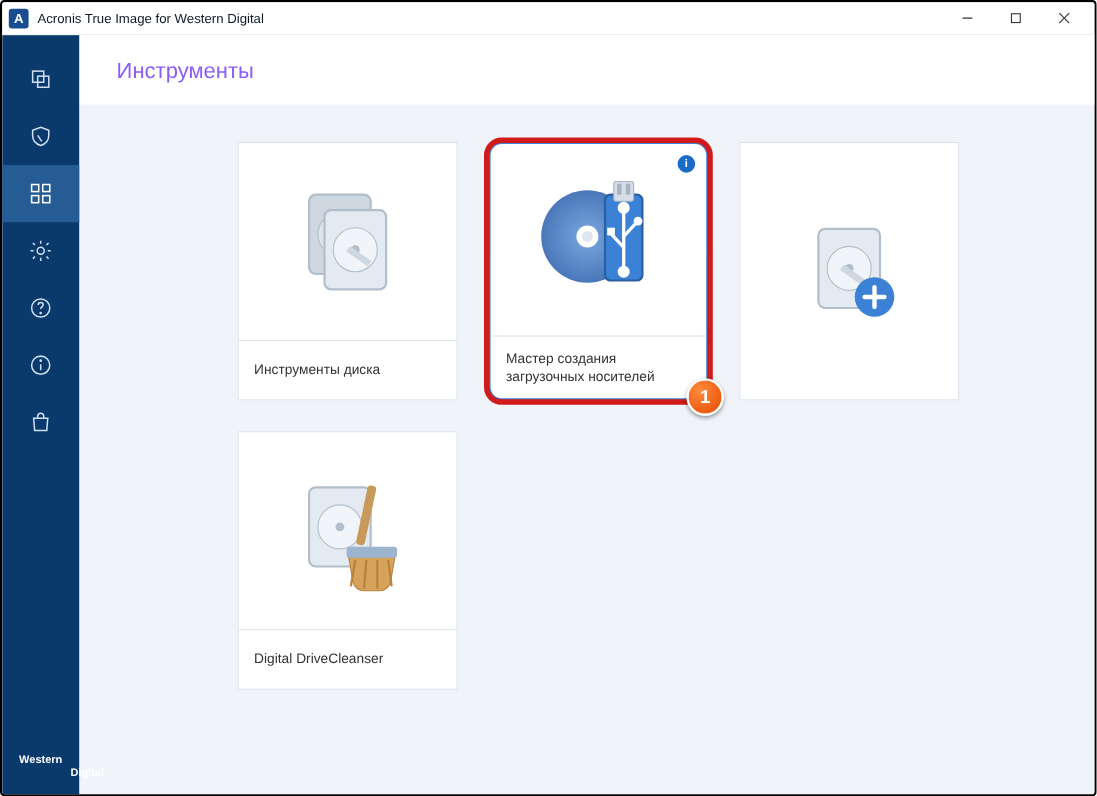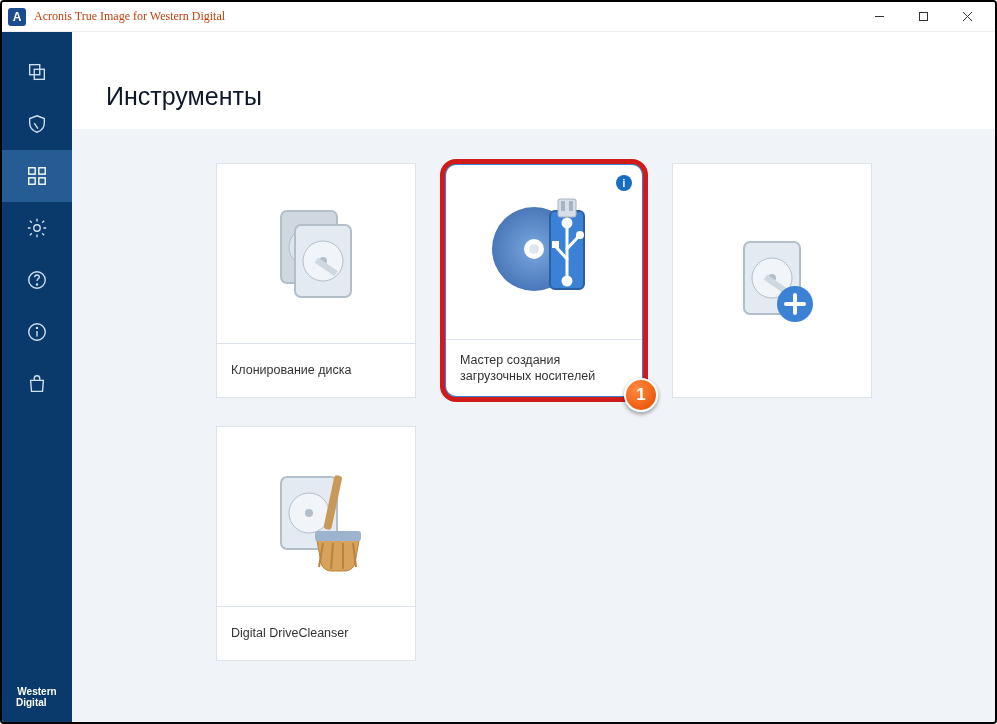--- a/index.html
+++ b/index.html
@@ -2,37 +2,37 @@
 <html><head>
 <meta charset="utf-8">
 <style>
   * { box-sizing: border-box; margin: 0; padding: 0; }
   html, body { width: 997px; height: 724px; font-family: "Segoe UI", Arial, sans-serif; background: #f5f5f5; }
   .outer-border { width: 997px; height: 724px; border: 2px solid #000; background: #fff; position: relative; overflow: hidden; border-radius: 4px; }
 
   
   .titlebar { height: 30px; display: flex; align-items: center; padding: 0 6px; background: #fff; border-bottom: 1px solid #eee; }
   .titlebar .app-icon { width: 18px; height: 18px; background: #1a4d8f; border-radius: 3px; display: flex; align-items: center; justify-content: center; color: #fff; font-weight: bold; font-size: 12px; margin-right: 8px; }
-  .titlebar .title { font-size: 12px; color: #c2410c; font-family: Liberation Serif, serif; }
+  .titlebar .title { font-size: 12px; color: #0f172a; }
   .titlebar .spacer { flex: 1; }
   .titlebar .wbtn { width: 44px; height: 30px; display: flex; align-items: center; justify-content: center; color: #333; font-size: 12px; }
 
   .body-row { display: flex; height: calc(100% - 30px); }
 
   
   .sidebar { width: 70px; background: #0a3a6b; display: flex; flex-direction: column; align-items: flex-start; padding-top: 14px; position: relative; }
   .sidebar .item { width: 70px; height: 52px; display: flex; align-items: center; justify-content: center; color: #cfdff0; cursor: pointer; }
   .sidebar .item.active { background: #265c94; color: #fff; }
   .sidebar .brand { position: absolute; bottom: 14px; width: 100%; text-align: center; color: #fff; font-size: 10px; font-weight: bold; line-height: 1.1; }
   .sidebar svg { width: 22px; height: 22px; stroke: currentColor; fill: none; stroke-width: 1.5; }
 
   
   .main { flex: 1; background: #f0f3f7; display: flex; flex-direction: column; }
   .main-header { padding: 22px 34px 18px; background: #fff; }
-  .main-header h1 { font-size: 25px; font-weight: 400; color: #0f172a; margin-top: 28px; }
+  .main-header h1 { font-size: 20px; font-weight: 400; color: #8b5cf6; }
   .content { flex: 1; padding: 34px 44px; overflow: auto; }
 
   .cards { display: flex; flex-wrap: wrap; gap: 28px; margin-left: 100px; }
   .card { width: 200px; height: 235px; background: #fff; border: 1px solid #dce3ea; display: flex; flex-direction: column; cursor: pointer; position: relative; }
   .card .illus { flex: 1; display: flex; align-items: center; justify-content: center; padding: 10px; }
   .card .label { border-top: 1px solid #dce3ea; padding: 12px 14px; font-size: 12.5px; color: #333; min-height: 54px; display: flex; align-items: center; line-height: 1.3; }
   .card .info-badge { position: absolute; top: 10px; right: 10px; width: 16px; height: 16px; border-radius: 50%; background: #1a6dc4; color: #fff; font-size: 10px; font-weight: bold; display: flex; align-items: center; justify-content: center; }
 
   .card.highlight { outline: 5px solid #d11a1a; outline-offset: -1px; border-radius: 12px; border: 2px solid #3b82d6; }
   .card.highlight .illus { padding-top: 4px; }
@@ -110,21 +110,21 @@
           </svg>
       </div>
       <div class="item">
         <svg viewBox="0 0 24 24">
             <path d="M5 8h14l-1 12H6L5 8z"></path>
             <path d="M9 8V6a3 3 0 016 0v2"></path>
           </svg>
       </div>
       <div class="brand">
         <div>Western</div>
-        <div style="text-align:left; padding-left:14px;">Digital</div>
+        <div style="text-align:left; padding-left:14px;margin-left:48px;">Digital</div>
       </div>
     </div>
 
     <div class="main">
       <div class="main-header">
         <h1>Инструменты</h1>
       </div>
 
       <div class="content">
         <div class="cards">
@@ -134,21 +134,21 @@
               <svg width="110" height="110" viewBox="0 0 110 110">
                 <rect x="20" y="12" width="56" height="72" rx="6" fill="#cfd8e0" stroke="#b3becb" stroke-width="2"></rect>
                 <circle cx="48" cy="48" r="20" fill="#dde5ec" stroke="#b3becb"></circle>
                 <circle cx="48" cy="48" r="4" fill="#b3becb"></circle>
                 <rect x="34" y="26" width="56" height="72" rx="6" fill="#e4eaf1" stroke="#b3becb" stroke-width="2"></rect>
                 <circle cx="62" cy="62" r="20" fill="#f1f5f9" stroke="#b3becb"></circle>
                 <circle cx="62" cy="62" r="4" fill="#b3becb"></circle>
                 <rect x="56" y="62" width="24" height="6" fill="#cfd8e0" transform="rotate(35 62 62)"></rect>
               </svg>
             </div>
-            <div class="label">Клонирование диска</div>
+            <div class="label">Инструменты диска</div>
           </div>
 
           <div class="card highlight">
             <div class="info-badge">i</div>
             <div class="illus">
               <svg width="120" height="120" viewBox="0 0 120 120">
                 <defs>
                   <radialGradient id="cdg" cx="50%" cy="50%" r="50%">
                     <stop offset="0%" stop-color="#7aa8e0"></stop>
                     <stop offset="100%" stop-color="#4a77b8"></stop>

